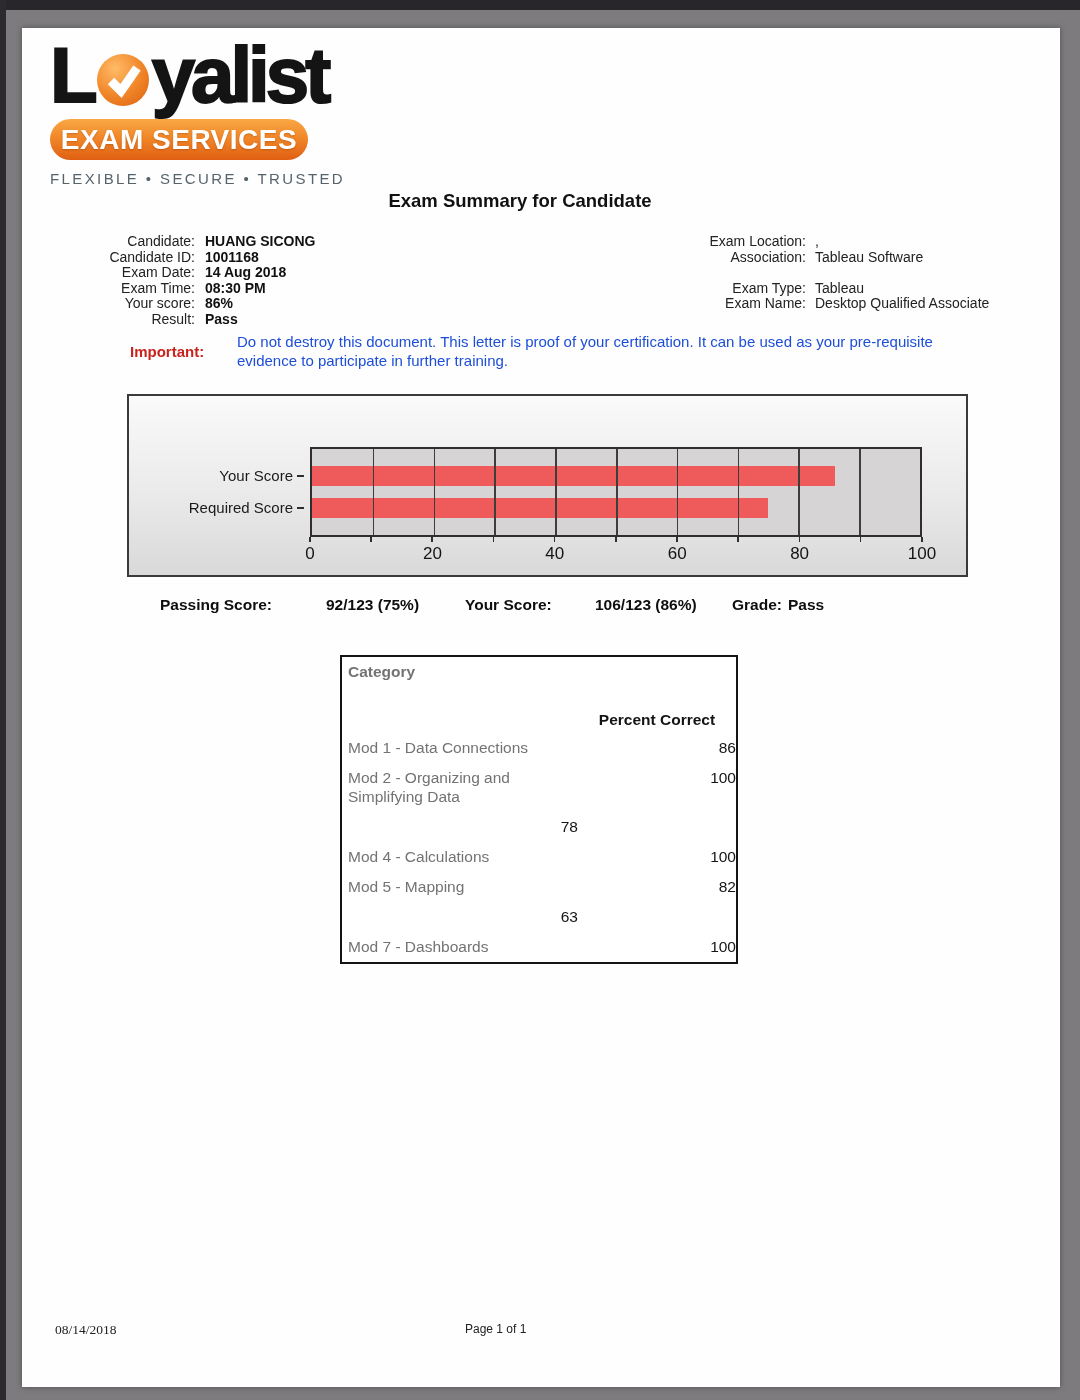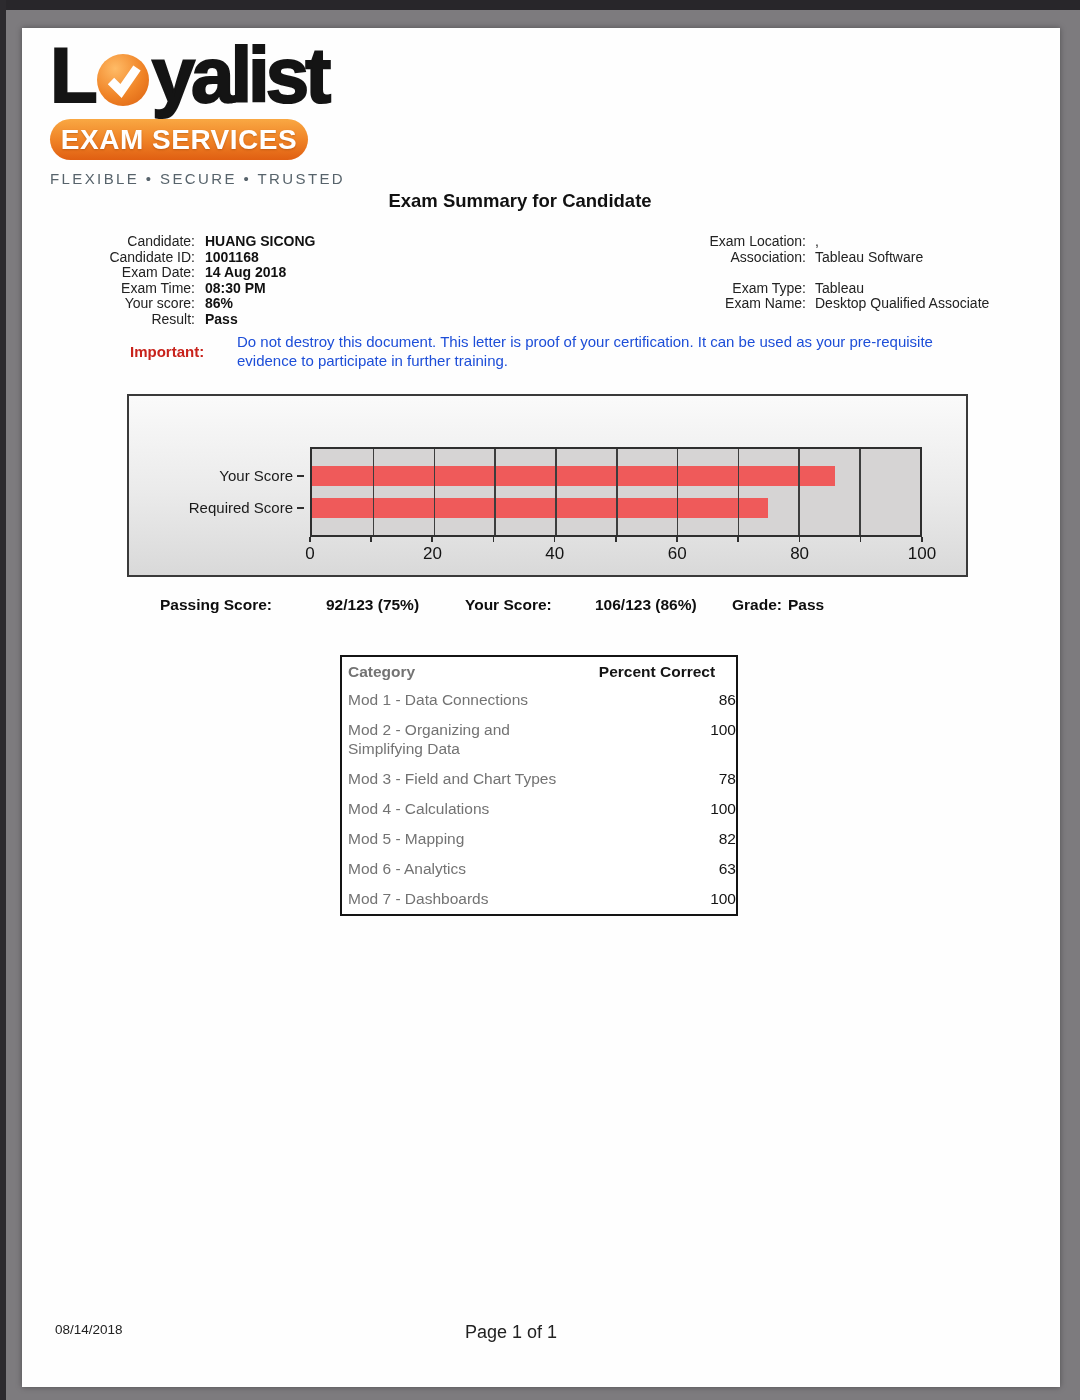--- a/index.html
+++ b/index.html
@@ -68,25 +68,25 @@
                font-size:15.5px; font-weight:bold; color:#0e0e0e; }
   .score-row span { position:absolute; white-space:nowrap; }
 
   
   .cat-table { position:absolute; left:318px; top:627px; width:398px;
                border:2px solid #141414; font-size:15.5px; background:#fff; }
   .trow { display:grid; grid-template-columns:1fr 158px; }
   .trow .c1 { padding:5px 2px 6px 6px; line-height:19px; color:#737373; }
   .trow .c2 { padding:5px 0 6px; line-height:19px; text-align:right; color:#141414; }
   .thead .c1, .thead .c2 { font-weight:bold; padding-top:5px; padding-bottom:4px; }
-  .thead .c2 { text-align:center; }
-
-  
-  .footer-date { position:absolute; left:33px;  top:1294px; font-size:13.5px; color:#222; }
-  .footer-page { position:absolute; left:443px; top:1294px; font-size:18px; color:#222; }
+  .thead .c2 { text-align:center;margin-top:48px; }
+
+  
+  .footer-date { position:absolute; left:33px;  top:1294px; font-size:13.5px; color:#222;font-family:Liberation Serif, serif; }
+  .footer-page { position:absolute; left:443px; top:1294px; font-size:12px; color:#222; }
 </style>
 </head>
 <body>
 
 <div class="top-edge"></div>
 <div class="left-edge"></div>
 
 <div class="page">
 
   <div class="logo">
@@ -192,33 +192,31 @@
     </div>
     <div class="trow">
         <span class="c1">Mod 1 - Data Connections</span>
         <span class="c2">86</span>
       </div>
     <div class="trow">
         <span class="c1">Mod 2 - Organizing and Simplifying Data</span>
         <span class="c2">100</span>
       </div>
     <div class="trow">
-        <span class="c1">Mod 3 - Field and Chart Types</span>
         <span class="c2">78</span>
       </div>
     <div class="trow">
         <span class="c1">Mod 4 - Calculations</span>
         <span class="c2">100</span>
       </div>
     <div class="trow">
         <span class="c1">Mod 5 - Mapping</span>
         <span class="c2">82</span>
       </div>
     <div class="trow">
-        <span class="c1">Mod 6 - Analytics</span>
         <span class="c2">63</span>
       </div>
     <div class="trow">
         <span class="c1">Mod 7 - Dashboards</span>
         <span class="c2">100</span>
       </div>
   </div>
 
   <div class="footer-date">08/14/2018</div>
   <div class="footer-page">Page 1 of 1</div>

